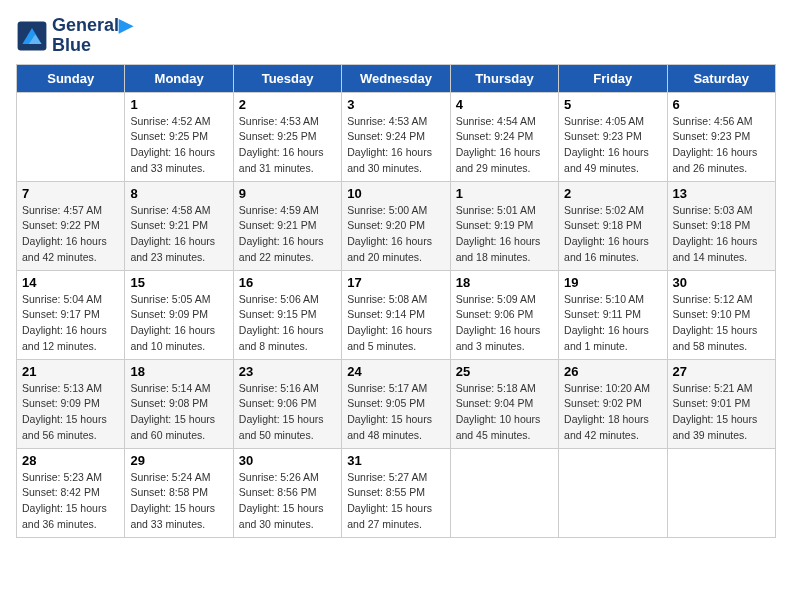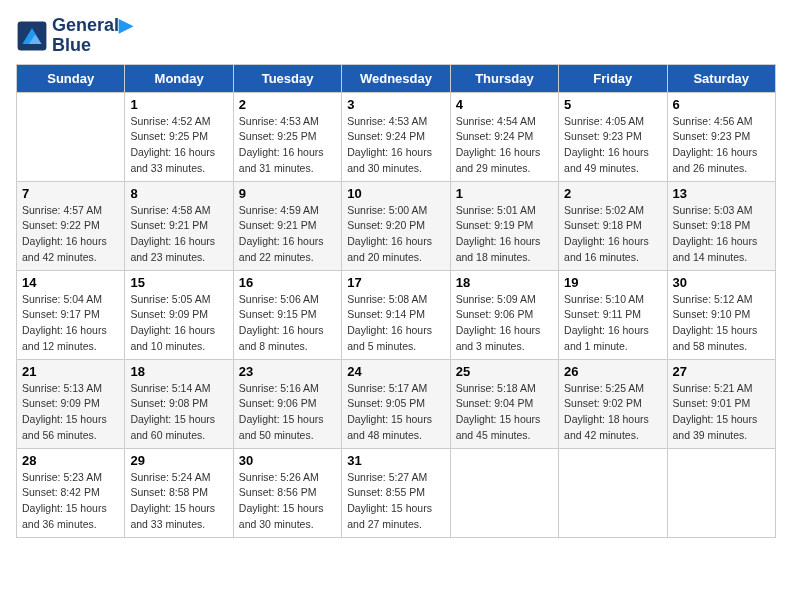--- a/index.html
+++ b/index.html
@@ -320,27 +320,27 @@
           <div>Sunrise: 5:17 AM</div>
           <div>Sunset: 9:05 PM</div>
           <div>Daylight: 15 hours and 48 minutes.</div>
         </div>
         </td>
         <td>
           <span class="day-number">25</span>
         <div class="day-info">
           <div>Sunrise: 5:18 AM</div>
           <div>Sunset: 9:04 PM</div>
-          <div>Daylight: 15 hours and 45 minutes.</div>
+          <div>Daylight: 10 hours and 45 minutes.</div>
         </div>
         </td>
         <td>
           <span class="day-number">26</span>
         <div class="day-info">
-          <div>Sunrise: 5:25 AM</div>
+          <div>Sunrise: 10:20 AM</div>
           <div>Sunset: 9:02 PM</div>
           <div>Daylight: 18 hours and 42 minutes.</div>
         </div>
         </td>
         <td>
           <span class="day-number">27</span>
         <div class="day-info">
           <div>Sunrise: 5:21 AM</div>
           <div>Sunset: 9:01 PM</div>
           <div>Daylight: 15 hours and 39 minutes.</div>

